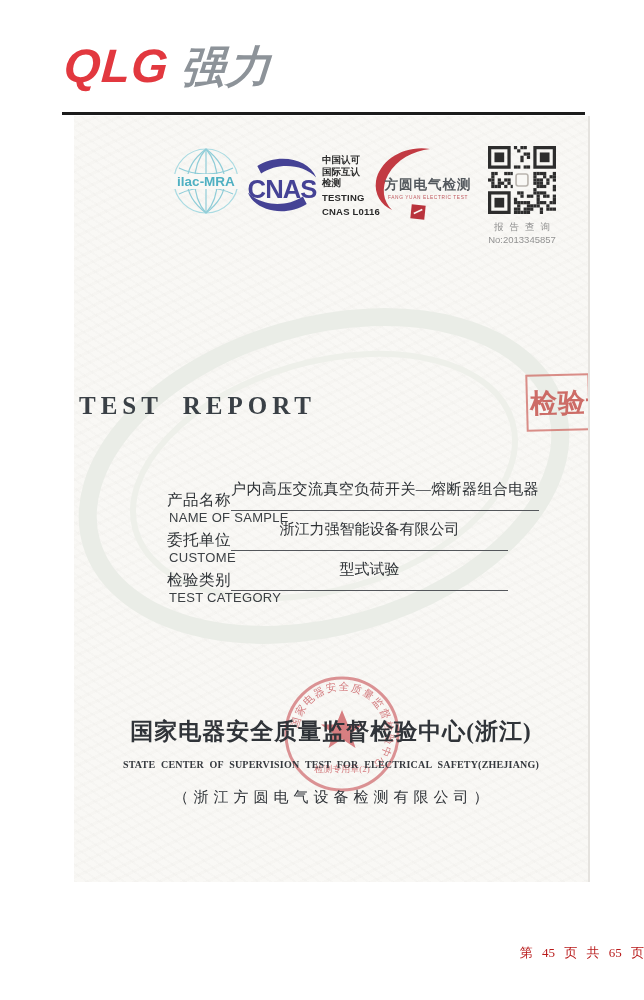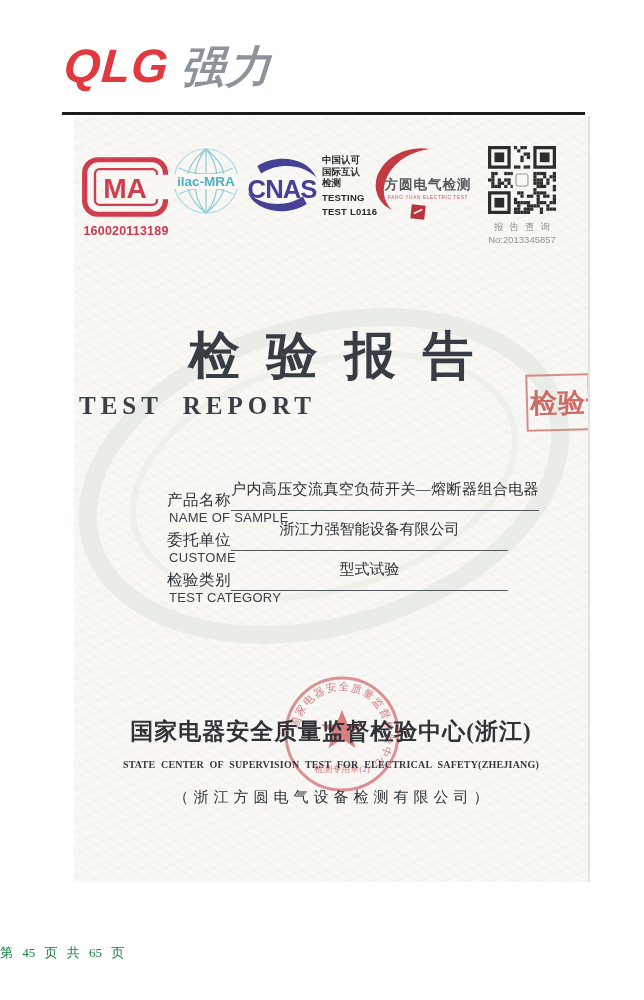--- a/index.html
+++ b/index.html
@@ -66,50 +66,41 @@
   
   .round-stamp { position:absolute; left:206px; top:556px; z-index:1; opacity:0.8; }
   .org-cn { position:absolute; left:0; top:600px; width:100%; text-align:center; z-index:2;
             font-size:23px; font-weight:700; color:#303439; letter-spacing:1px; }
   .org-en { position:absolute; left:0; top:643px; width:100%; text-align:center; z-index:2;
             font-size:10px; font-weight:700; color:#34383d; letter-spacing:0.2px; word-spacing:3px; }
   .org-co { position:absolute; left:0; top:672px; width:100%; text-align:center; z-index:2;
             font-size:15px; color:#2f3338; letter-spacing:5px; padding-left:5px; }
 
   
-  .footer { position:absolute; left:0; top:944px; width:644px; text-align:left;
-            font-size:13px; color:#15803d; word-spacing:6px; }
+  .footer { position:absolute; left:0; top:944px; width:644px; text-align:right;
+            font-size:13px; color:#b91c1c; word-spacing:6px; }
 </style>
 </head>
 <body>
 
 <div class="brand">
   <span class="q">QLG</span>
   <span class="cn">强力</span>
 </div>
 <div class="rule"></div>
 
 <div class="scan">
 
   <svg class="wm" width="516" height="560" viewBox="0 0 516 560">
     <g transform="rotate(-16 250 230)" fill="none">
       <ellipse cx="250" cy="230" rx="242" ry="150" stroke="#eaede7" stroke-width="18"></ellipse>
       <ellipse cx="250" cy="230" rx="196" ry="114" stroke="#eef0ea" stroke-width="6"></ellipse>
     </g>
   </svg>
 
-  <div class="badge" style="left:6px; top:40px;">
-    <svg width="92" height="62" viewBox="0 0 96 66">
-      <rect x="4" y="4" width="86" height="58" rx="14" fill="none" stroke="#cf3d4e" stroke-width="5.5"></rect>
-      <rect x="15" y="14" width="66" height="38" rx="5" fill="none" stroke="#cf3d4e" stroke-width="2.5"></rect>
-      <rect x="78" y="20" width="20" height="26" fill="#f9f8f5"></rect>
-      <text x="47" y="45" text-anchor="middle" font-size="30" font-weight="900" font-family="Liberation Sans, DejaVu Sans, sans-serif" fill="#cf3d4e">MA</text>
-    </svg>
-    <div class="cma-num">160020113189</div>
-  </div>
 
   <div class="badge" style="left:97px; top:30px;">
     <svg width="70" height="70" viewBox="0 0 70 70">
       <g fill="none" stroke="#8fcdd8" stroke-width="1.2">
         <circle cx="35" cy="35" r="32" stroke="#aadbe2"></circle>
         <path d="M35,3 C20,20 20,50 35,67"></path>
         <path d="M35,3 C50,20 50,50 35,67"></path>
         <path d="M35,3 C10,22 10,48 35,67"></path>
         <path d="M35,3 C60,22 60,48 35,67"></path>
         <path d="M35,3 L35,67"></path>
@@ -127,21 +118,21 @@
       <path d="M66,50 C44,64 12,58 4,38 C18,52 44,54 62,42 Z" fill="#454295"></path>
       <text x="40" y="44" text-anchor="middle" font-size="27" font-weight="900" letter-spacing="-1" font-family="Liberation Sans, DejaVu Sans, sans-serif" fill="#454295">CNAS</text>
     </svg>
   </div>
 
   <div class="badge cnas-side" style="left:248px; top:38px;">
     <div>中国认可</div>
     <div>国际互认</div>
     <div>检测</div>
     <div class="en">TESTING</div>
-    <div class="en">TEST L0116</div>
+    <div class="en">CNAS L0116</div>
   </div>
 
   <div class="badge" style="left:292px; top:28px;">
     <svg width="104" height="82" viewBox="0 0 104 82">
       <path d="M64,5 C38,1 14,16 10,37 C8,50 15,61 26,66 C17,57 15,44 22,31 C31,15 47,7 64,5 Z" fill="#c23a42"></path>
       <text x="62" y="45" text-anchor="middle" font-size="13.5" font-weight="700" letter-spacing="1" fill="#53585d">方圆电气检测</text>
       <text x="62" y="55" text-anchor="middle" font-size="4.8" letter-spacing="0.6" font-family="Liberation Sans, DejaVu Sans, sans-serif" fill="#c05a60">FANG YUAN ELECTRIC TEST</text>
       <g transform="rotate(6 52 68)">
         <rect x="45" y="61" width="14" height="14" fill="#b9333c"></rect>
         <path d="M48,70 l8,-5" stroke="#f9f8f5" stroke-width="1.6"></path>
@@ -268,21 +259,20 @@
         <path d="M0,42 h21 v21 h-21 Z M3,45 v15 h15 v-15 Z"></path>
         <rect x="6" y="48" width="9" height="9"></rect>
       </g>
       <rect x="23" y="23" width="17" height="17" fill="#f9f8f5"></rect>
       <rect x="26" y="26" width="11" height="11" rx="2" fill="none" stroke="#b9b4ae" stroke-width="1.5"></rect>
     </svg>
     <div class="qr-caption">报告查询</div>
     <div class="qr-no">No:2013345857</div>
   </div>
 
-  <div class="title-cn">检验报告</div>
   <div class="title-en">TEST REPORT</div>
 
   <div class="corner-stamp">
     <span>检验专</span>
   </div>
 
   <div class="form">
     <div class="frow">
       <span class="lbl">产品名称</span>
       <span class="sub">NAME OF SAMPLE</span>

